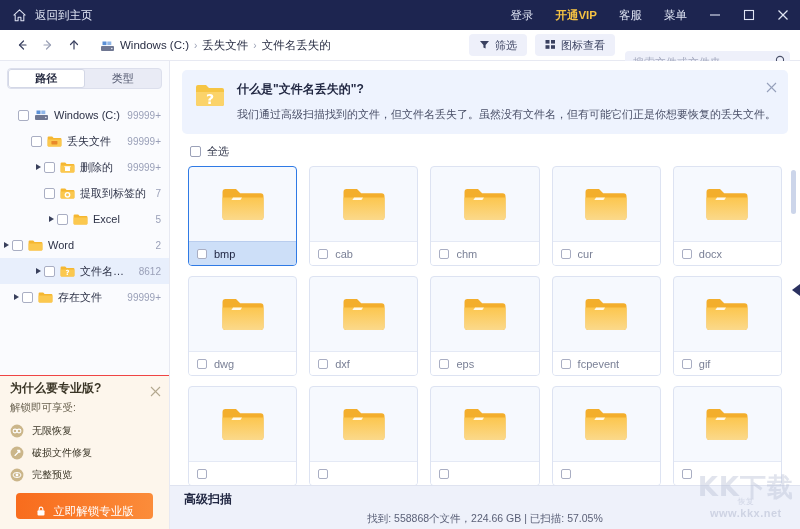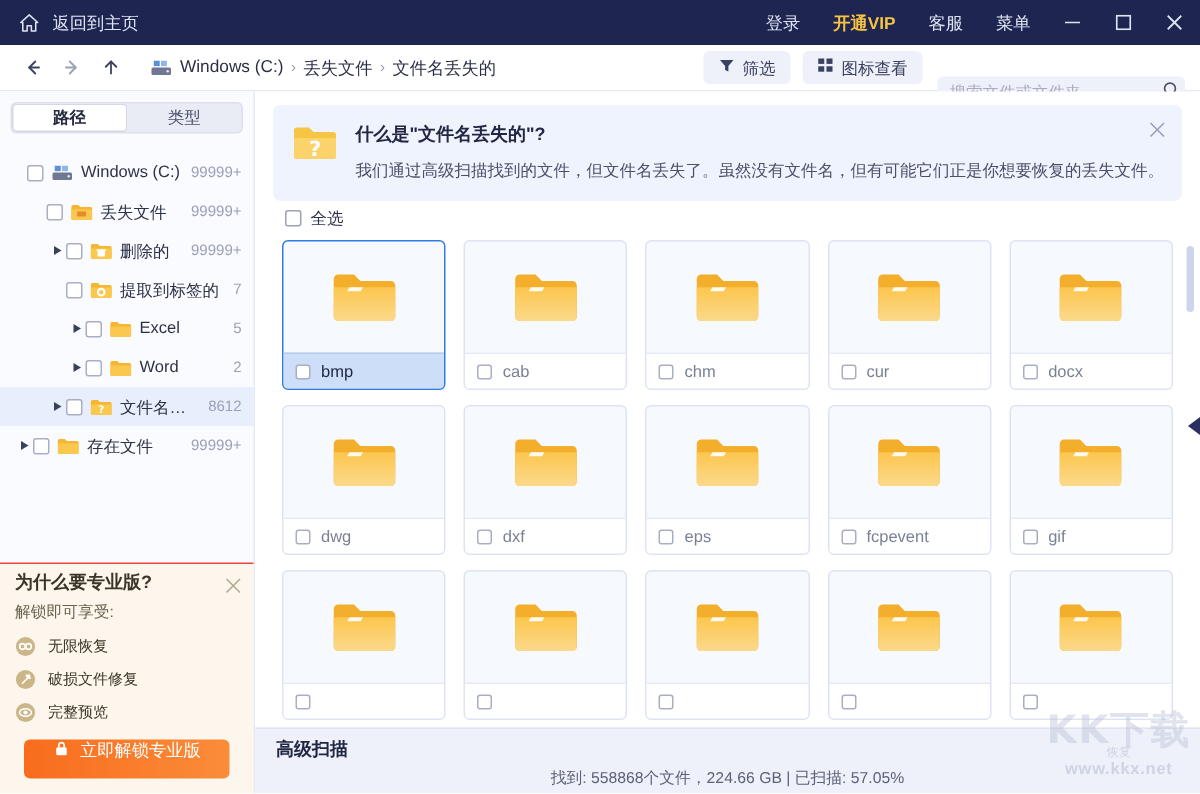--- a/index.html
+++ b/index.html
@@ -98,36 +98,36 @@
   }
   .promo-close { position: absolute; top: 7px; right: 8px; cursor: default; }
   .promo-title { font-size: 12px; color: #3a3526; font-weight: bold; }
   .promo-sub { font-size: 10.5px; color: #6a6250; margin-top: 4px; }
   .promo-list { margin-top: 9px; display: flex; flex-direction: column; gap: 8px; }
   .promo-item { display: flex; align-items: center; gap: 8px; font-size: 10px; color: #3a3526; }
   .promo-ico { width: 14px; height: 14px; flex: 0 0 14px; display:block; }
   .unlock-btn {
     margin: 11px 6px 2px 6px; height: 26px; border-radius: 4px;
     background: linear-gradient(90deg, #f86c1d 0%, #fb8c3a 100%);
-    display: flex; align-items: flex-start; justify-content: center; gap: 6px;
+    display: flex; align-items: flex-end; justify-content: center; gap: 6px;
     color: #fff; font-size: 11.5px; cursor: default;
   }
 
   
   .main { flex: 1 1 auto; display: flex; flex-direction: column; min-width: 0; background: #fff; position: relative; }
   .notice {
     margin: 9px 12px 0 12px; background: #eef3fe; border-radius: 5px; padding: 11px 12px 12px 12px;
     display: flex; gap: 11px; position: relative;
   }
   .notice-ico { width: 32px; height: 30px; flex: 0 0 32px; position: relative; }
   .notice-title { font-size: 12px; color: #222843; font-weight: bold; }
   .notice-text { font-size: 11px; color: #4a5068; margin-top: 9px; line-height: 1.4; }
   .notice-close { position: absolute; top: 9px; right: 11px; cursor: default; }
 
-  .selectall { display: flex; align-items: center; gap: 6px; padding: 4px 0 7px 20px; font-size: 11px; color: #2d3247; cursor: default;}
+  .selectall { display: flex; align-items: center; gap: 6px; padding: 10px 0 7px 20px; font-size: 11px; color: #2d3247; cursor: default;}
   .cb2 { width: 11px; height: 11px; border: 1px solid #9ba1b8; border-radius: 2px; background: #fff; }
 
   .gridwrap { flex: 1 1 auto; min-height: 0; overflow: hidden; position: relative; padding: 0 18px; }
   .grid { display: grid; grid-template-columns: repeat(5, 1fr); gap: 10px 12px; }
   .card {
     height: 100px; border: 1px solid #dde3f2; border-radius: 4px; background: #f6f9fe;
     display: flex; flex-direction: column; overflow: hidden; cursor: default;
   }
   .card.sel { border: 1.5px solid #2f7ae5; }
   .card-body { flex: 1 1 auto; display: flex; align-items: center; justify-content: center; }
@@ -345,21 +345,21 @@
               <span class="caret right"></span>
             </span>
             <span class="cb"></span>
             <span class="tico"><svg width="15" height="13" viewBox="0 0 15 13">
                 <path d="M0.6 2.6 a1 1 0 0 1 1-1 h3.6 l1.4 1.4 h6.8 a1 1 0 0 1 1 1 v6.6 a1 1 0 0 1 -1 1 H1.6 a1 1 0 0 1 -1 -1 Z" fill="#f5b731"></path>
                 <path d="M0.6 4.6 h13.8 v6 a1 1 0 0 1 -1 1 H1.6 a1 1 0 0 1 -1 -1 Z" fill="#fbc84f"></path>
               </svg></span>
             <span class="tlabel">Excel</span>
             <span class="tcount">5</span>
           </div>
-          <div class="trow" style="padding-left: 45px; justify-content: space-between;">
+          <div class="trow" style=" justify-content: space-between;">
             <span class="tw">
               <span class="caret right"></span>
             </span>
             <span class="cb"></span>
             <span class="tico"><svg width="15" height="13" viewBox="0 0 15 13">
                 <path d="M0.6 2.6 a1 1 0 0 1 1-1 h3.6 l1.4 1.4 h6.8 a1 1 0 0 1 1 1 v6.6 a1 1 0 0 1 -1 1 H1.6 a1 1 0 0 1 -1 -1 Z" fill="#f5b731"></path>
                 <path d="M0.6 4.6 h13.8 v6 a1 1 0 0 1 -1 1 H1.6 a1 1 0 0 1 -1 -1 Z" fill="#fbc84f"></path>
               </svg></span>
             <span class="tlabel">Word</span>
             <span class="tcount">2</span>

